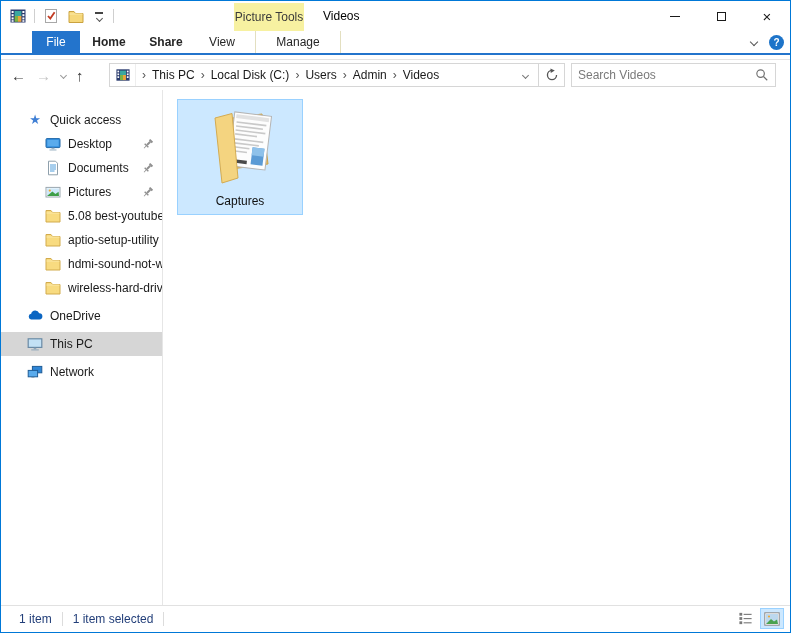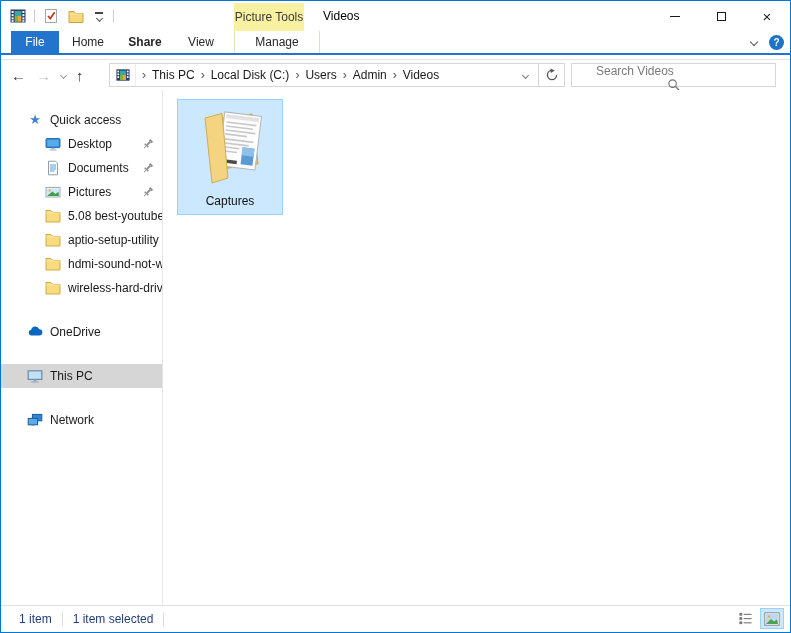--- a/index.html
+++ b/index.html
@@ -23,23 +23,23 @@
   .win-title { position:absolute; left:322px; top:0; height:30px; display:flex; align-items:center; font-size:12px; color:#000; }
   .win-controls { position:absolute; right:0; top:0; height:30px; display:flex; }
   .win-btn { width:46px; height:30px; display:flex; align-items:center; justify-content:center; color:#1a1a1a; }
   .min-glyph { width:10px; height:1px; background:#1a1a1a; }
   .max-glyph { width:9px; height:9px; border:1px solid #1a1a1a; background:#fff; }
   .close-glyph { font-size:15px; line-height:1; }
 
   
   .tabrow { position:relative; height:22px; background:#fff; flex:0 0 auto; }
   .tab { position:absolute; top:0; height:22px; display:flex; align-items:center; justify-content:center;
-         font-size:12px; color:#262626; }
+         font-size:12px; color:#262626;margin-left:21px; }
   .tab-file { left:10px; width:48px; background:#2374cc; color:#fff; }
-  .tab-home { left:62px; width:50px; }
+  .tab-home { left:62px; width:50px;font-weight:bold; }
   .tab-share { left:118px; width:52px;font-weight:bold; }
   .tab-view { left:176px; width:48px; }
   .tab-manage { left:233px; width:86px; border-left:1px solid #e3dfc0; border-right:1px solid #e3dfc0; }
   .ribbon-controls { position:absolute; right:6px; top:0; height:22px; display:flex; align-items:center; gap:12px; }
   .help-circle { width:15px; height:15px; border-radius:50%; background:#1d74c9; color:#fff;
                  font-size:10px; font-weight:bold; display:flex; align-items:center; justify-content:center; }
   .ribbon-underline { height:2px; background:#2374cc; flex:0 0 auto; }
   .ribbon-gap { height:4px; background:#fff; flex:0 0 auto; }
   .hairline { height:1px; background:#e4e4e4; flex:0 0 auto; }
 
@@ -53,41 +53,41 @@
   .addr-icon-btn { width:26px; height:22px; display:flex; align-items:center; justify-content:center;
                    border-right:1px solid #eee; }
   .crumbs { display:flex; align-items:center; gap:0; padding-left:4px; flex:1 1 auto; overflow:hidden; white-space:nowrap; }
   .crumb { padding:0 4px; color:#1a1a1a; }
   .crumb-sep { color:#555; font-size:12px; padding:0 2px; }
   .addr-right { display:flex; align-items:center; height:100%; }
   .addr-dd { width:26px; height:100%; display:flex; align-items:center; justify-content:center; }
   .refresh-btn { width:26px; height:100%; display:flex; align-items:center; justify-content:center;
                  border-left:1px solid #d6d6d6; }
   .search-box { position:absolute; left:570px; top:3px; width:205px; height:24px; border:1px solid #d6d6d6;
-                background:#fff; display:flex; align-items:center;flex-direction:column; }
+                background:#fff; display:flex; align-items:center; }
   .search-box input { flex:1 1 auto; border:none; outline:none; padding:0 6px; font-family:"Liberation Sans",sans-serif;
                       font-size:12px; color:#333; background:transparent; }
   .search-box input::placeholder { color:#7a7a7a; }
   .search-icon-wrap { width:26px; display:flex; align-items:center; justify-content:center; }
 
   
   .bodyarea { display:flex; flex:1 1 auto; min-height:0; background:#fff; }
   .sidebar { width:162px; flex:0 0 auto; border-right:1px solid #e6e6e6; padding-top:18px; overflow:hidden; }
   .side-row { position:relative; height:24px; display:flex; align-items:center; white-space:nowrap; }
-  .side-row.group-gap { margin-top:20px;text-align:center; }
+  .side-row.group-gap { margin-top:4px;text-align:center; }
   .side-row.selected { background:#d6d6d6; }
   .side-row .ic { flex:0 0 auto; display:flex; align-items:center; justify-content:center; width:16px; height:16px; }
   .indent0 .ic { margin-left:26px; }
   .indent1 .ic { margin-left:44px; }
   .side-label { margin-left:7px; overflow:hidden; }
   .pin { position:absolute; right:8px; top:6px; }
   .star-glyph { color:#3f7fd4; font-size:13px; line-height:1; transform:translateY(-1px); }
 
   .content { position:relative; flex:1 1 auto; background:#fff; }
-  .tile { position:absolute; left:14px; top:9px; width:106px; height:116px; background:#cce8ff;
+  .tile { position:absolute; left:14px; top:9px; width:126px; height:116px; background:#cce8ff;
           border:1px solid #99d1ff; display:flex; flex-direction:column; align-items:center; }
   .tile-icon { margin-top:4px; width:84px; height:88px; }
   .tile-label { margin-top:2px; font-size:12px; color:#111; }
 
   
   .statusbar { position:relative; height:27px; flex:0 0 auto; border-top:1px solid #e1e1e1; background:#fff;
                display:flex; align-items:center; color:#223e79; font-size:12px; }
   .status-left { display:flex; align-items:center; height:100%; }
   .status-item { padding:0 10px 0 18px; }
   .status-item.second { padding:0 10px; }

